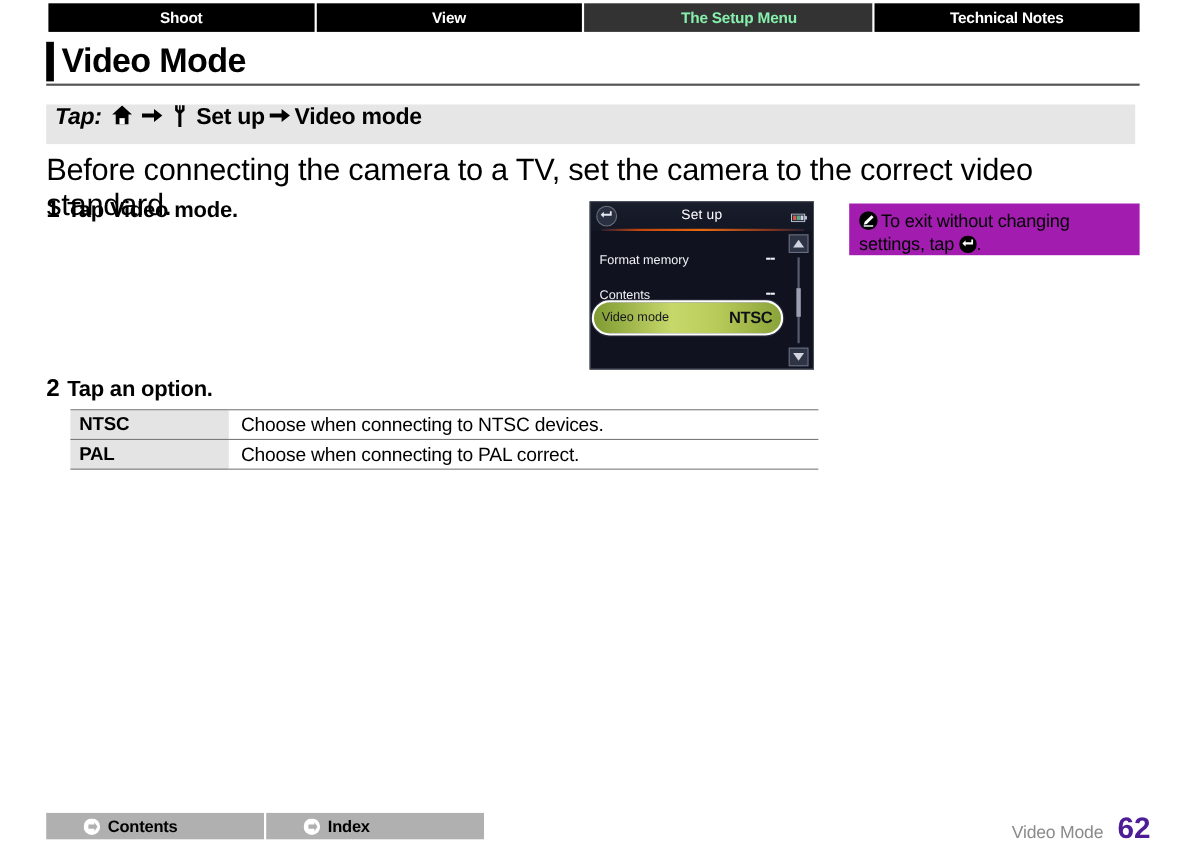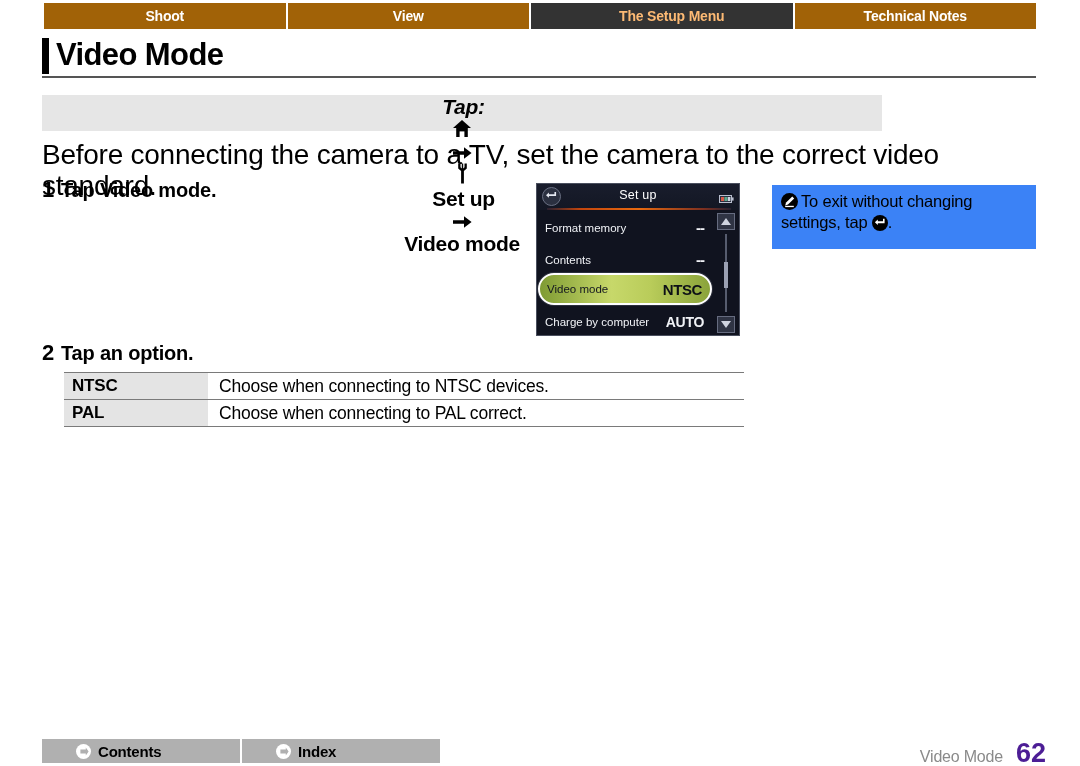--- a/index.html
+++ b/index.html
@@ -21,34 +21,34 @@
     position: absolute;
     left: 44px;
     top: 3px;
     width: 992px;
     height: 26px;
     display: flex;
     gap: 2px;
   }
   .tab {
     flex: 1 1 0;
-    background: #a16207;
+    background: #000000;
     color: #ffffff;
     font-size: 14px;
     font-weight: bold;
     letter-spacing: -0.2px;
     display: flex;
     align-items: center;
     justify-content: center;
     line-height: 1;
     user-select: none;
   }
   .tab.active {
     background: #333333;
-    color: #fdba74;
+    color: #86efac;
     padding-left: 20px;
   }
 
   
   .title-wrap {
     position: absolute;
     left: 42px;
     top: 37px;
     width: 994px;
   }
@@ -76,29 +76,28 @@
     background: #555555;
     width: 994px;
     margin-top: 1px;
   }
 
   
   .tap-banner {
     position: absolute;
     left: 42px;
     top: 95px;
-    width: 840px;
+    width: 990px;
     height: 36px;
     background: #e6e6e6;
     display: flex;
-    align-items: center;
+    align-items: flex-start;
     font-size: 21px;
     font-weight: bold;
     letter-spacing: -0.3px;
-    flex-direction: column;
   }
   .tap-label {
     font-style: italic;
     font-weight: bold;
     margin-left: 8px;
     margin-right: 5px;
   }
   .tap-banner .glyph {
     display: inline-block;
     margin: 0 4px;
@@ -191,21 +190,21 @@
   .lcd-rows {
     position: relative;
     height: 127px;
   }
   .lcd-row {
     position: absolute;
     left: 0;
     width: 176px;
     height: 31px;
     display: flex;
-    align-items: center;
+    align-items: flex-end;
     color: #f0f2f6;
     font-size: 11.5px;
   }
   .lcd-row .lbl { margin-left: 8px; flex: 1 1 auto; }
   .lcd-row .val {
     margin-right: 9px;
     font-weight: bold;
     font-size: 14px;
     letter-spacing: -0.3px;
   }
@@ -289,22 +288,22 @@
     height: 26px;
     background: #9aa0b2;
   }
 
   
   .notebox {
     position: absolute;
     left: 772px;
     top: 185px;
     width: 264px;
-    height: 64px;
-    background: #3b82f6;
+    height: 47px;
+    background: #a21caf;
     padding: 6px 9px 0 9px;
     box-sizing: border-box;
     font-size: 16.5px;
     line-height: 1.28;
     letter-spacing: -0.2px;
   }
   .note-icon {
     display: inline-block;
     width: 17px;
     height: 17px;
@@ -476,24 +475,20 @@
       <span class="val dash">--</span>
     </div>
     <div class="lcd-row r1">
       <span class="lbl">Contents</span>
       <span class="val dash">--</span>
     </div>
     <div class="lcd-row-sel">
       <span class="lbl">Video mode</span>
       <span class="val">NTSC</span>
     </div>
-    <div class="lcd-row r3">
-      <span class="lbl">Charge by computer</span>
-      <span class="val">AUTO</span>
-    </div>
   </div>
 
   <div class="lcd-scroll">
     <div class="scroll-btn up">
         <span class="tri up"></span>
       </div>
     <div class="scroll-track"></div>
     <div class="scroll-thumb"></div>
     <div class="scroll-btn down">
         <span class="tri down"></span>

